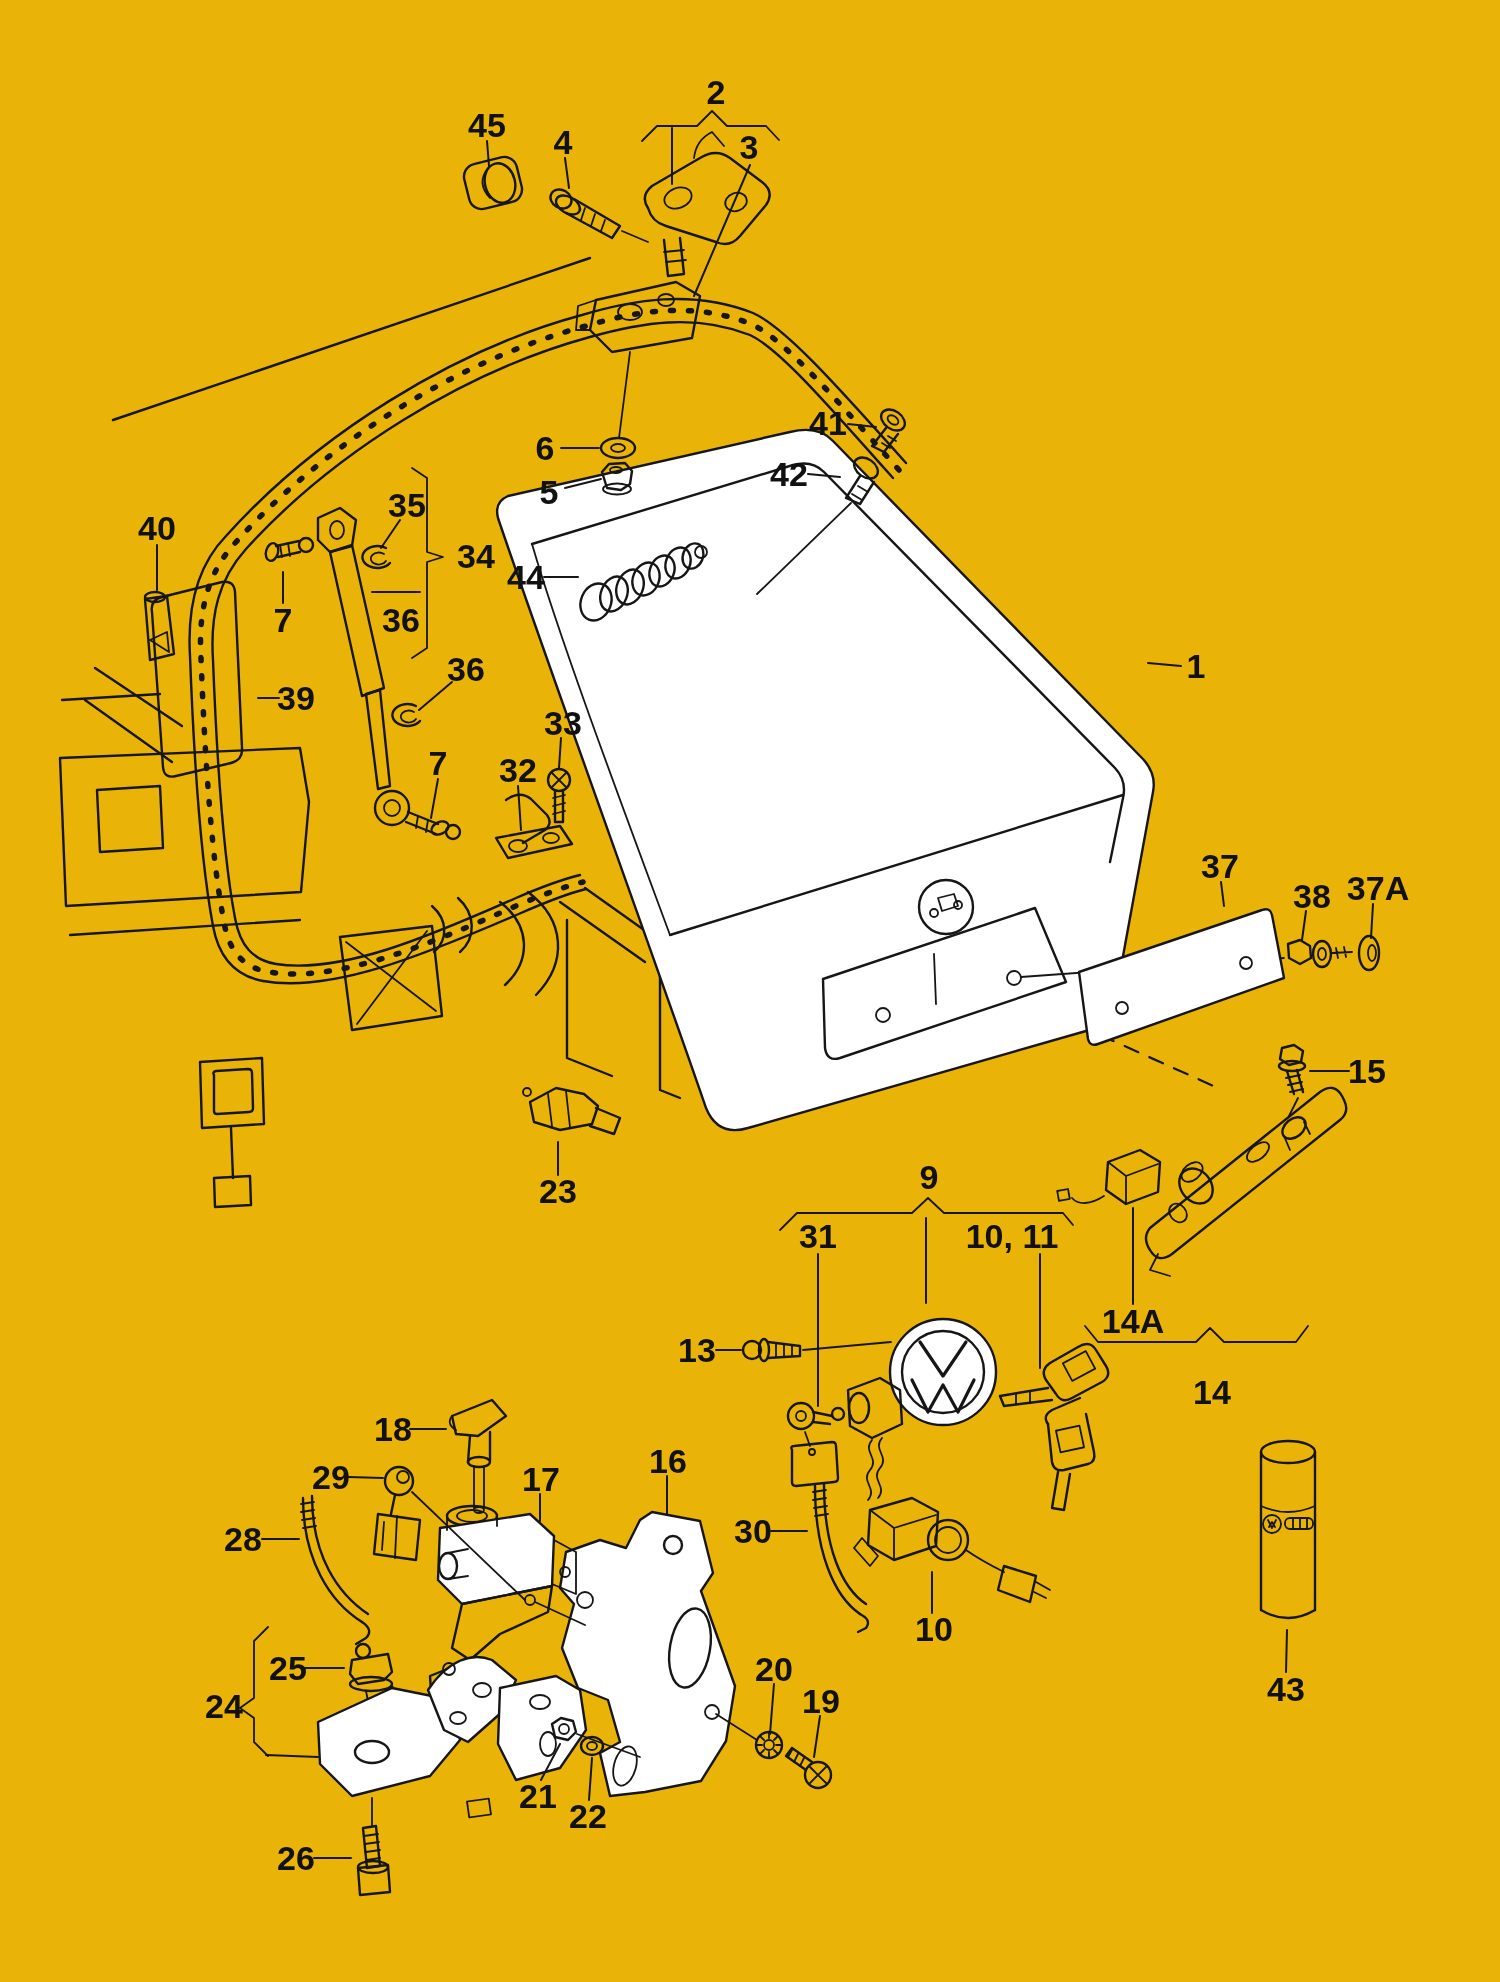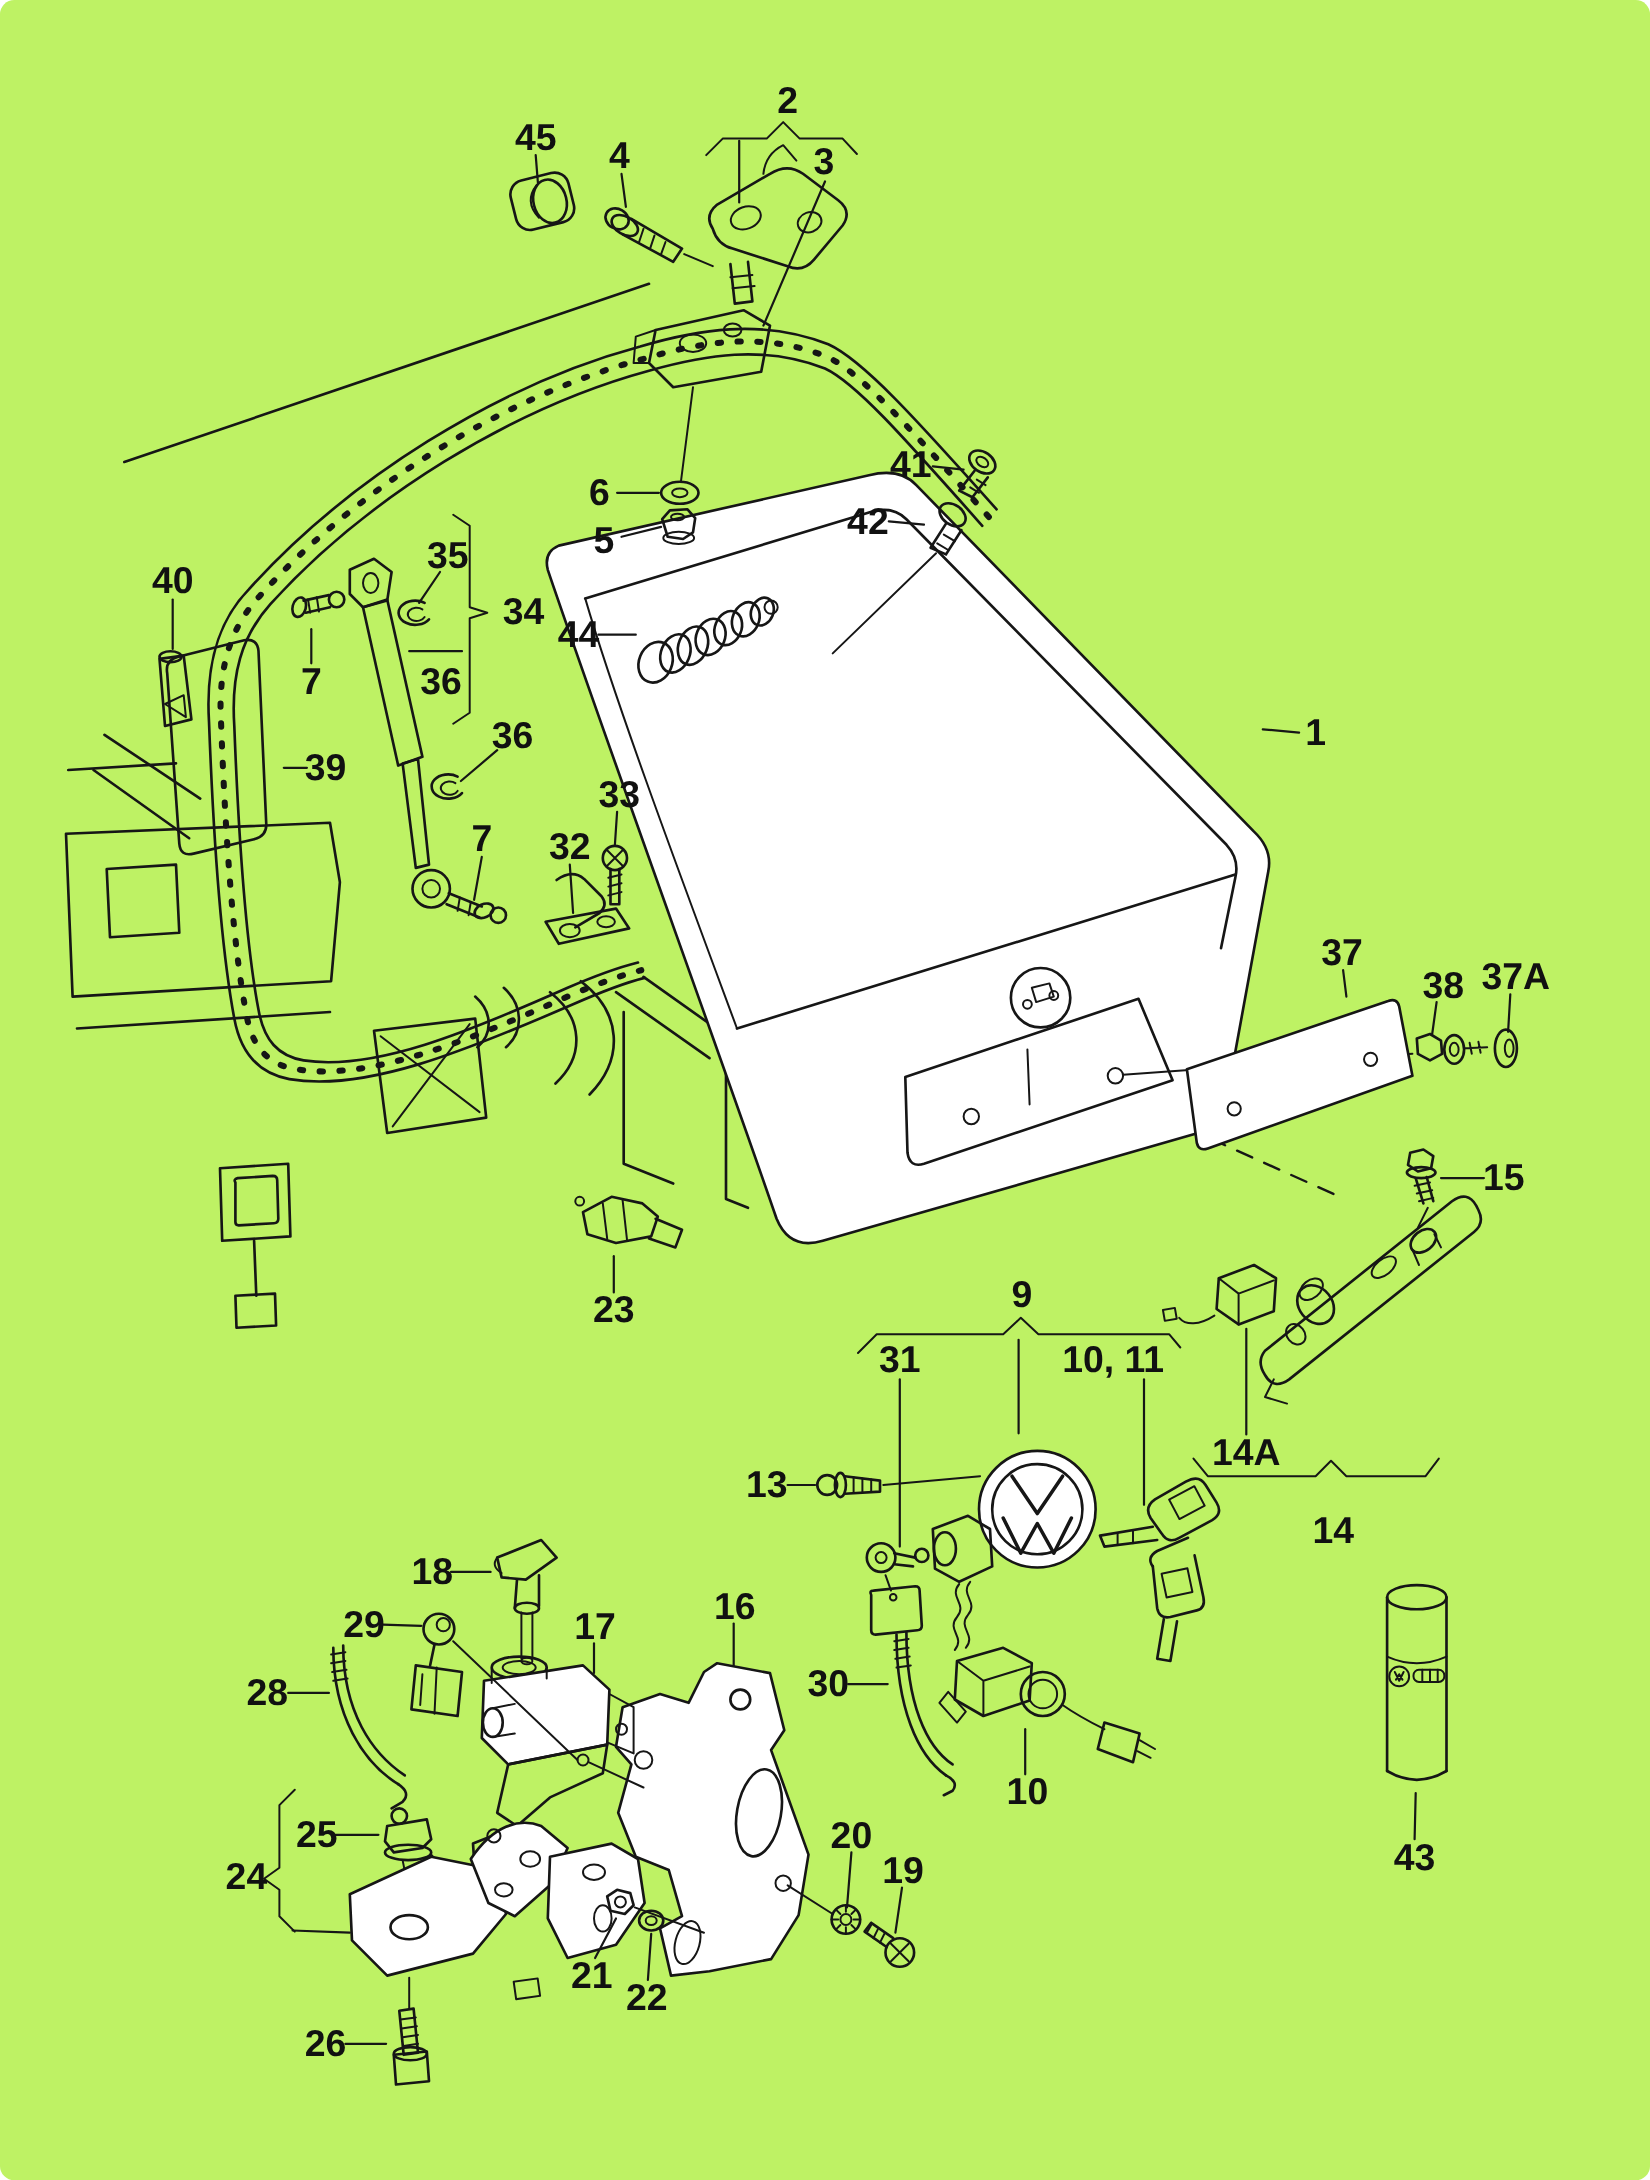--- a/index.html
+++ b/index.html
@@ -1,17 +1,17 @@
 <!DOCTYPE html>
 <html><head>
 <meta charset="utf-8">
 <style>
   html,body { margin:0; padding:0; background:#ffffff; }
-  .page { position:relative; width:1500px; height:1982px; background:#bef264;
-          font-family:"Liberation Sans", sans-serif;border-radius:13px; }
+  .page { position:relative; width:1500px; height:1982px; background:#eab308;
+          font-family:"Liberation Sans", sans-serif; }
   #diagram-svg { display:block; width:1500px; height:1982px; }
   #diagram-svg * { fill:none; stroke:#161616; stroke-width:2.4;
                    stroke-linecap:round; stroke-linejoin:round; }
   #diagram-svg .thin  { stroke-width:1.8; }
   #diagram-svg .thick { stroke-width:3.2; }
   #diagram-svg .wfill { fill:#ffffff; }
   #diagram-svg .dots  { stroke-dasharray:3 15; stroke-width:5.5; }
   #diagram-svg .dash  { stroke-dasharray:15 12; stroke-width:2.2; }
   #diagram-svg .leader{ stroke-width:2; }
   #diagram-svg text   { stroke:none; fill:#111111;

